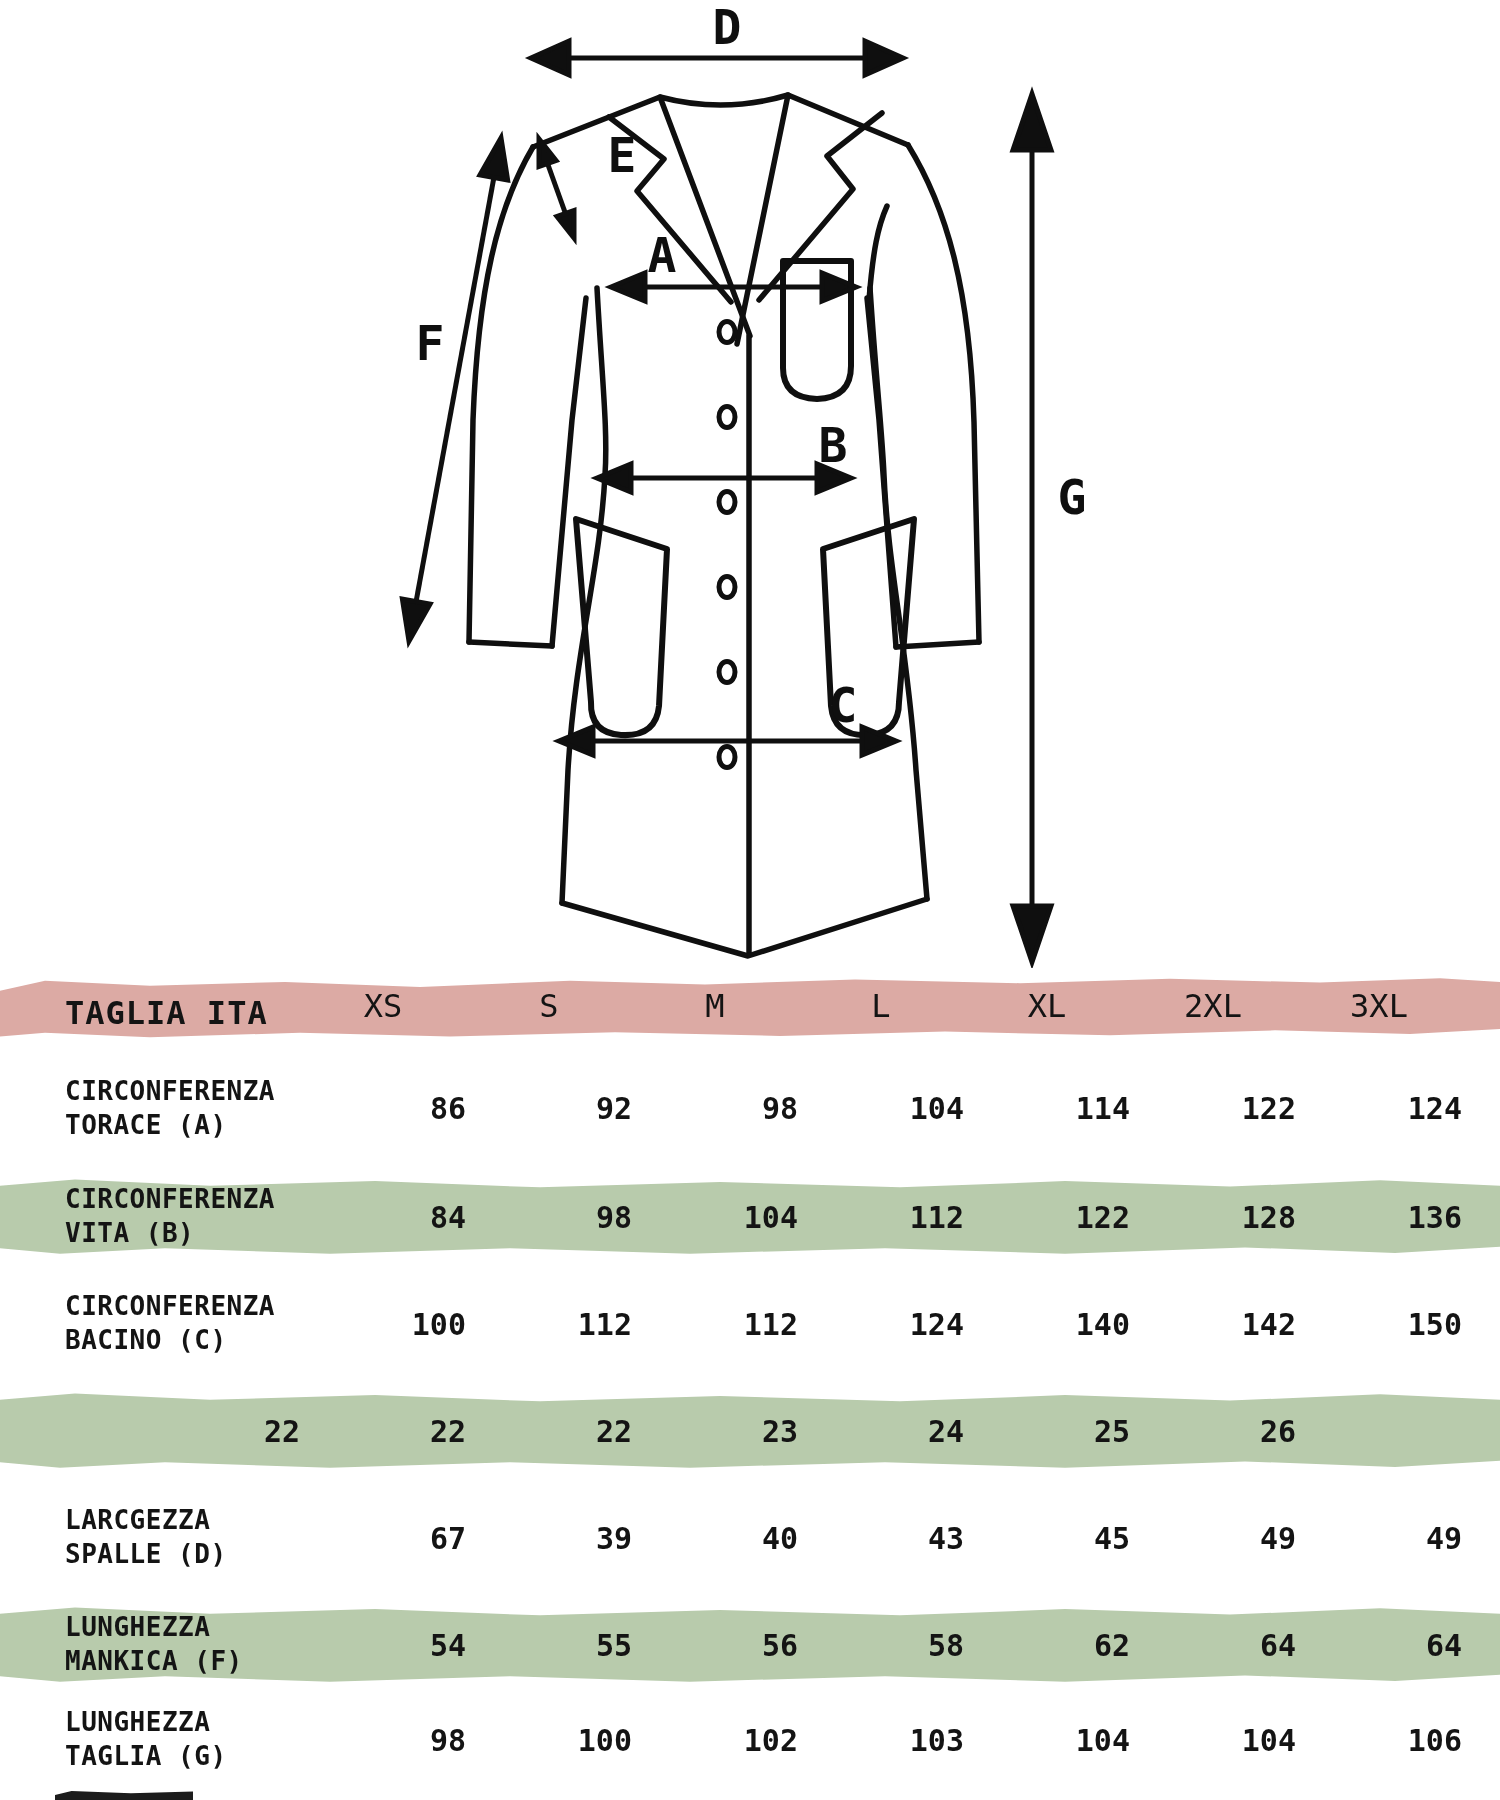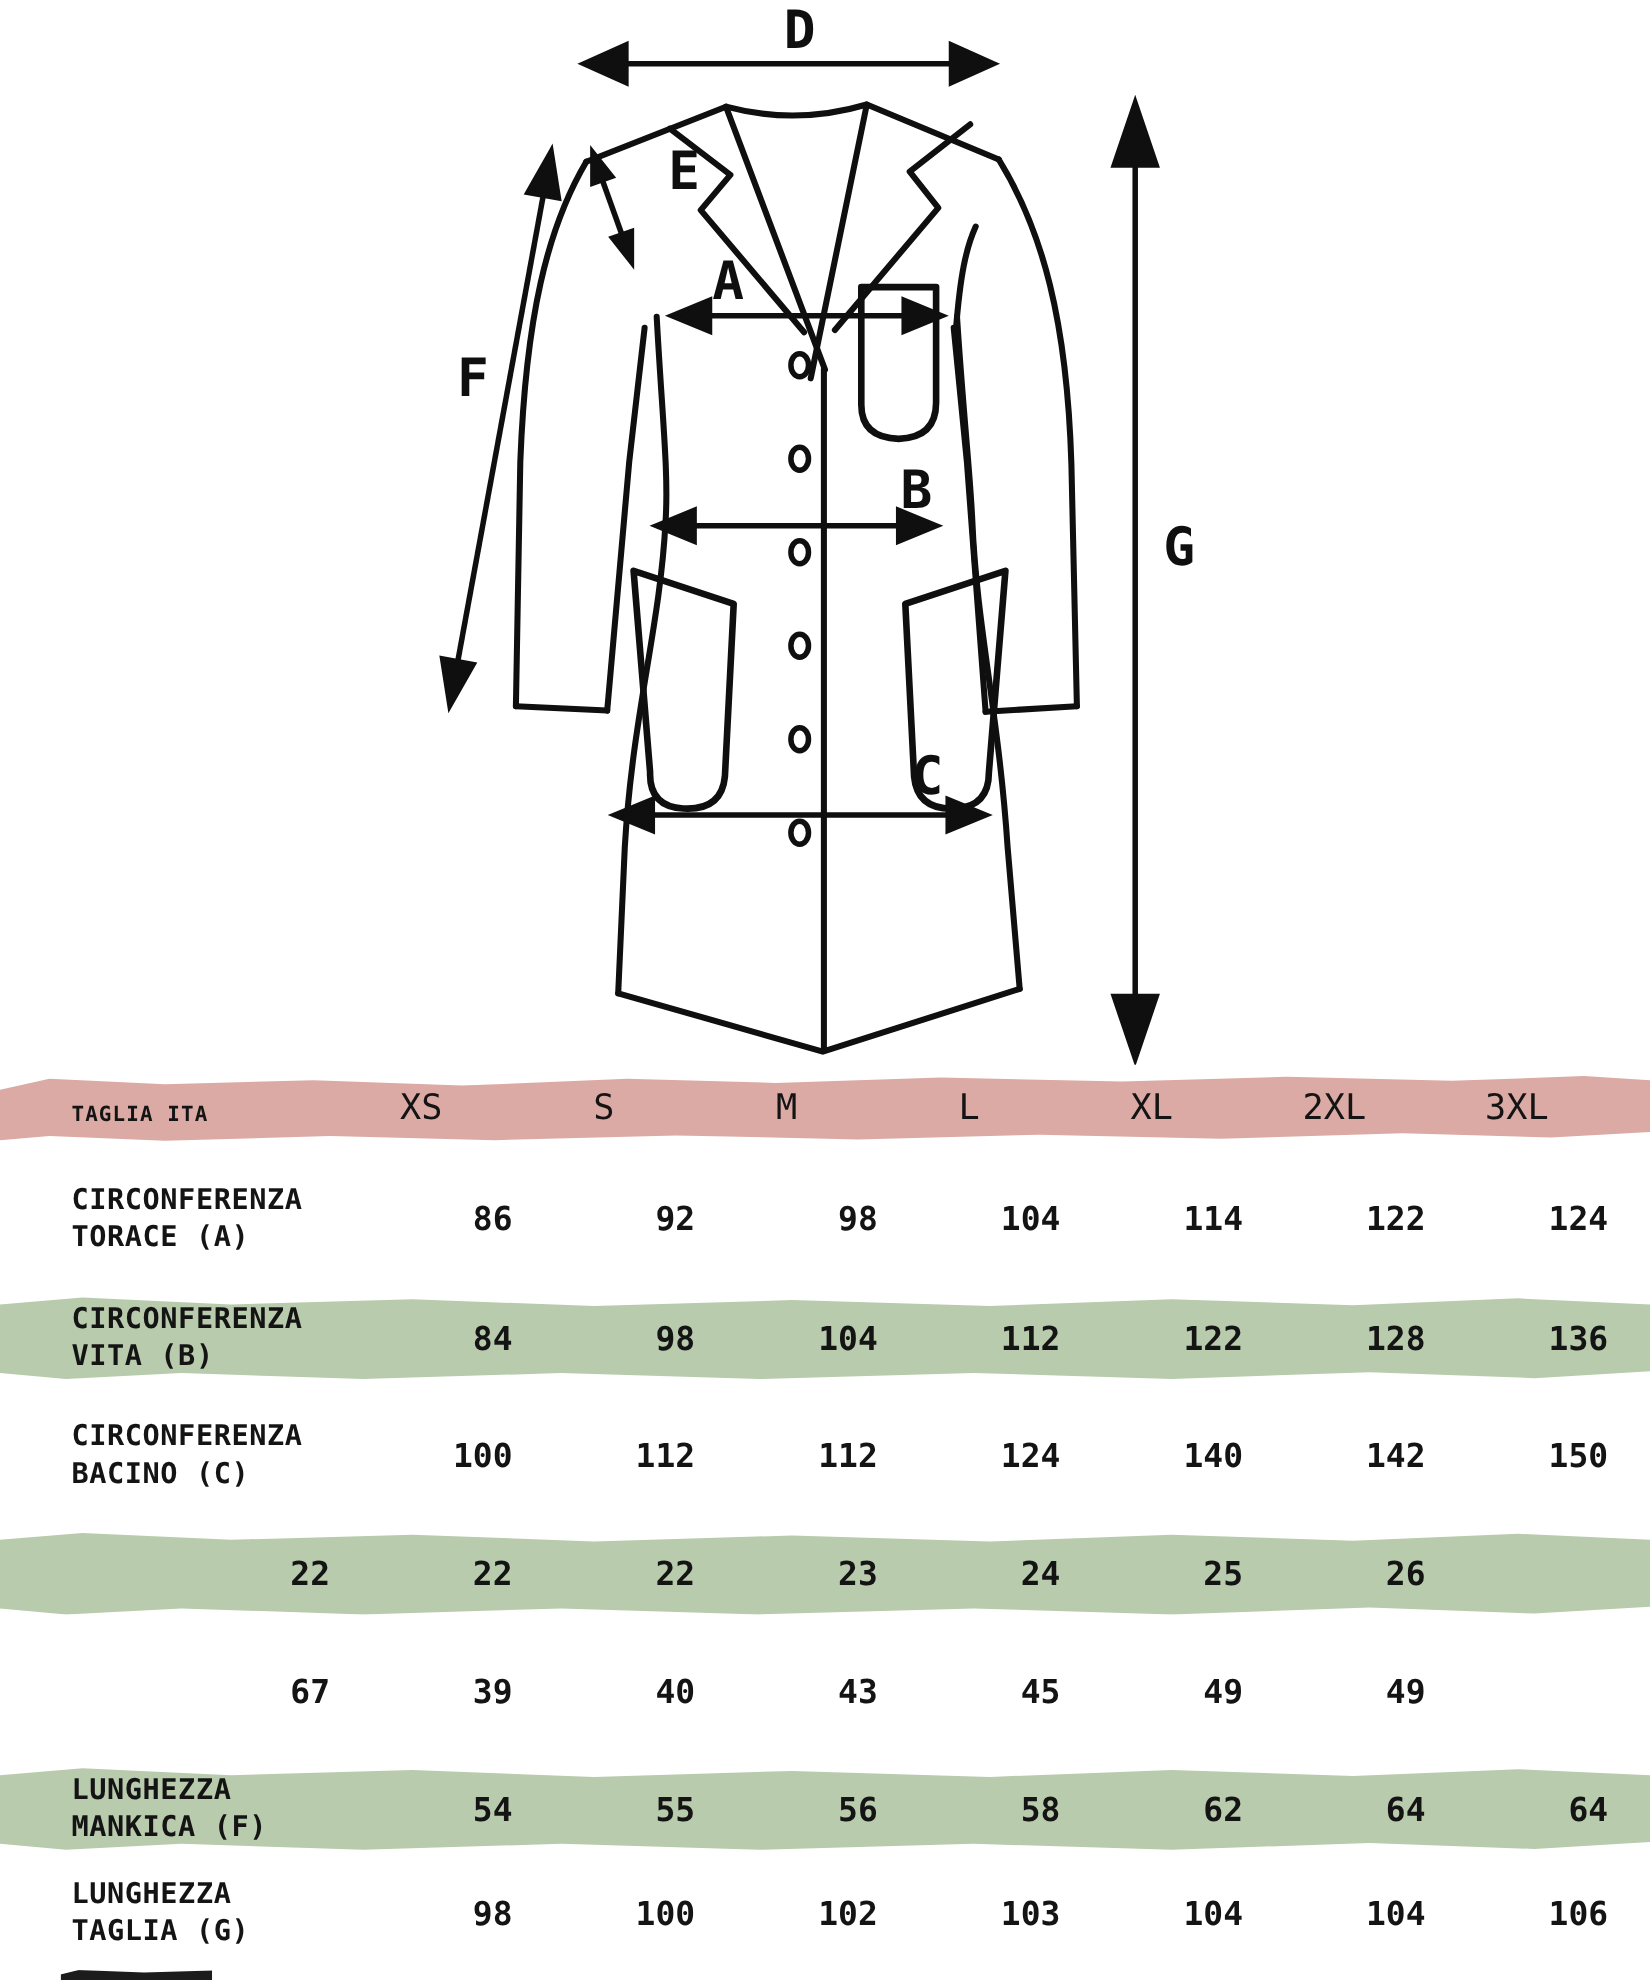--- a/index.html
+++ b/index.html
@@ -21,21 +21,21 @@
         background:var(--band-green);z-index:0;
         clip-path:polygon(0 10%,5% 2%,14% 10%,25% 4%,36% 12%,48% 5%,60% 12%,71% 4%,82% 11%,
         92% 3%,100% 10%,100% 88%,93% 96%,83% 89%,71% 97%,59% 90%,46% 97%,34% 90%,22% 97%,
         11% 90%,4% 97%,0 90%);}
   .trow > *{position:relative;z-index:1;}
   .rowlabel{padding-left:65px;font-weight:bold;font-size:26px;line-height:1.3;
         letter-spacing:.5px;}
   .rowlabel span{display:block;white-space:nowrap;}
   .val{text-align:right;font-weight:bold;font-size:30px;}
   .sizehead{text-align:center;font-weight:normal;font-size:32px;padding-bottom:4px;}
-  .headlabel{padding-left:65px;font-weight:bold;font-size:19px;padding-top:10px;
+  .headlabel{padding-left:65px;font-weight:bold;font-size:32px;padding-top:10px;
         letter-spacing:1px;white-space:nowrap;}
   .r1{height:139px}.r2{height:78px}.r3{height:136px}.r4{height:78px}
   .r5{height:136px}.r6{height:78px}.r7{height:112px}
   .smudge{position:absolute;left:55px;top:1791px;width:138px;height:9px;background:#1c1c1c;
         clip-path:polygon(0 45%,12% 0,55% 25%,100% 5%,100% 100%,0 100%);}
 </style>
 </head>
 <body>
 
 <div class="page" style="--band-pink:#dcaaa4; --band-green:#b8cbac;">
@@ -195,20 +195,24 @@
       <div class="val">22</div>
       <div class="val">22</div>
       <div class="val">22</div>
       <div class="val">23</div>
       <div class="val">24</div>
       <div class="val">25</div>
       <div class="val">26</div>
     </div>
 
     <div class="trow r5">
+      <div class="rowlabel">
+        <span>LARCGEZZA</span>
+        <span>SPALLE (D)</span>
+      </div>
       <div class="val">67</div>
       <div class="val">39</div>
       <div class="val">40</div>
       <div class="val">43</div>
       <div class="val">45</div>
       <div class="val">49</div>
       <div class="val">49</div>
     </div>
 
     <div class="trow r6 hl">

